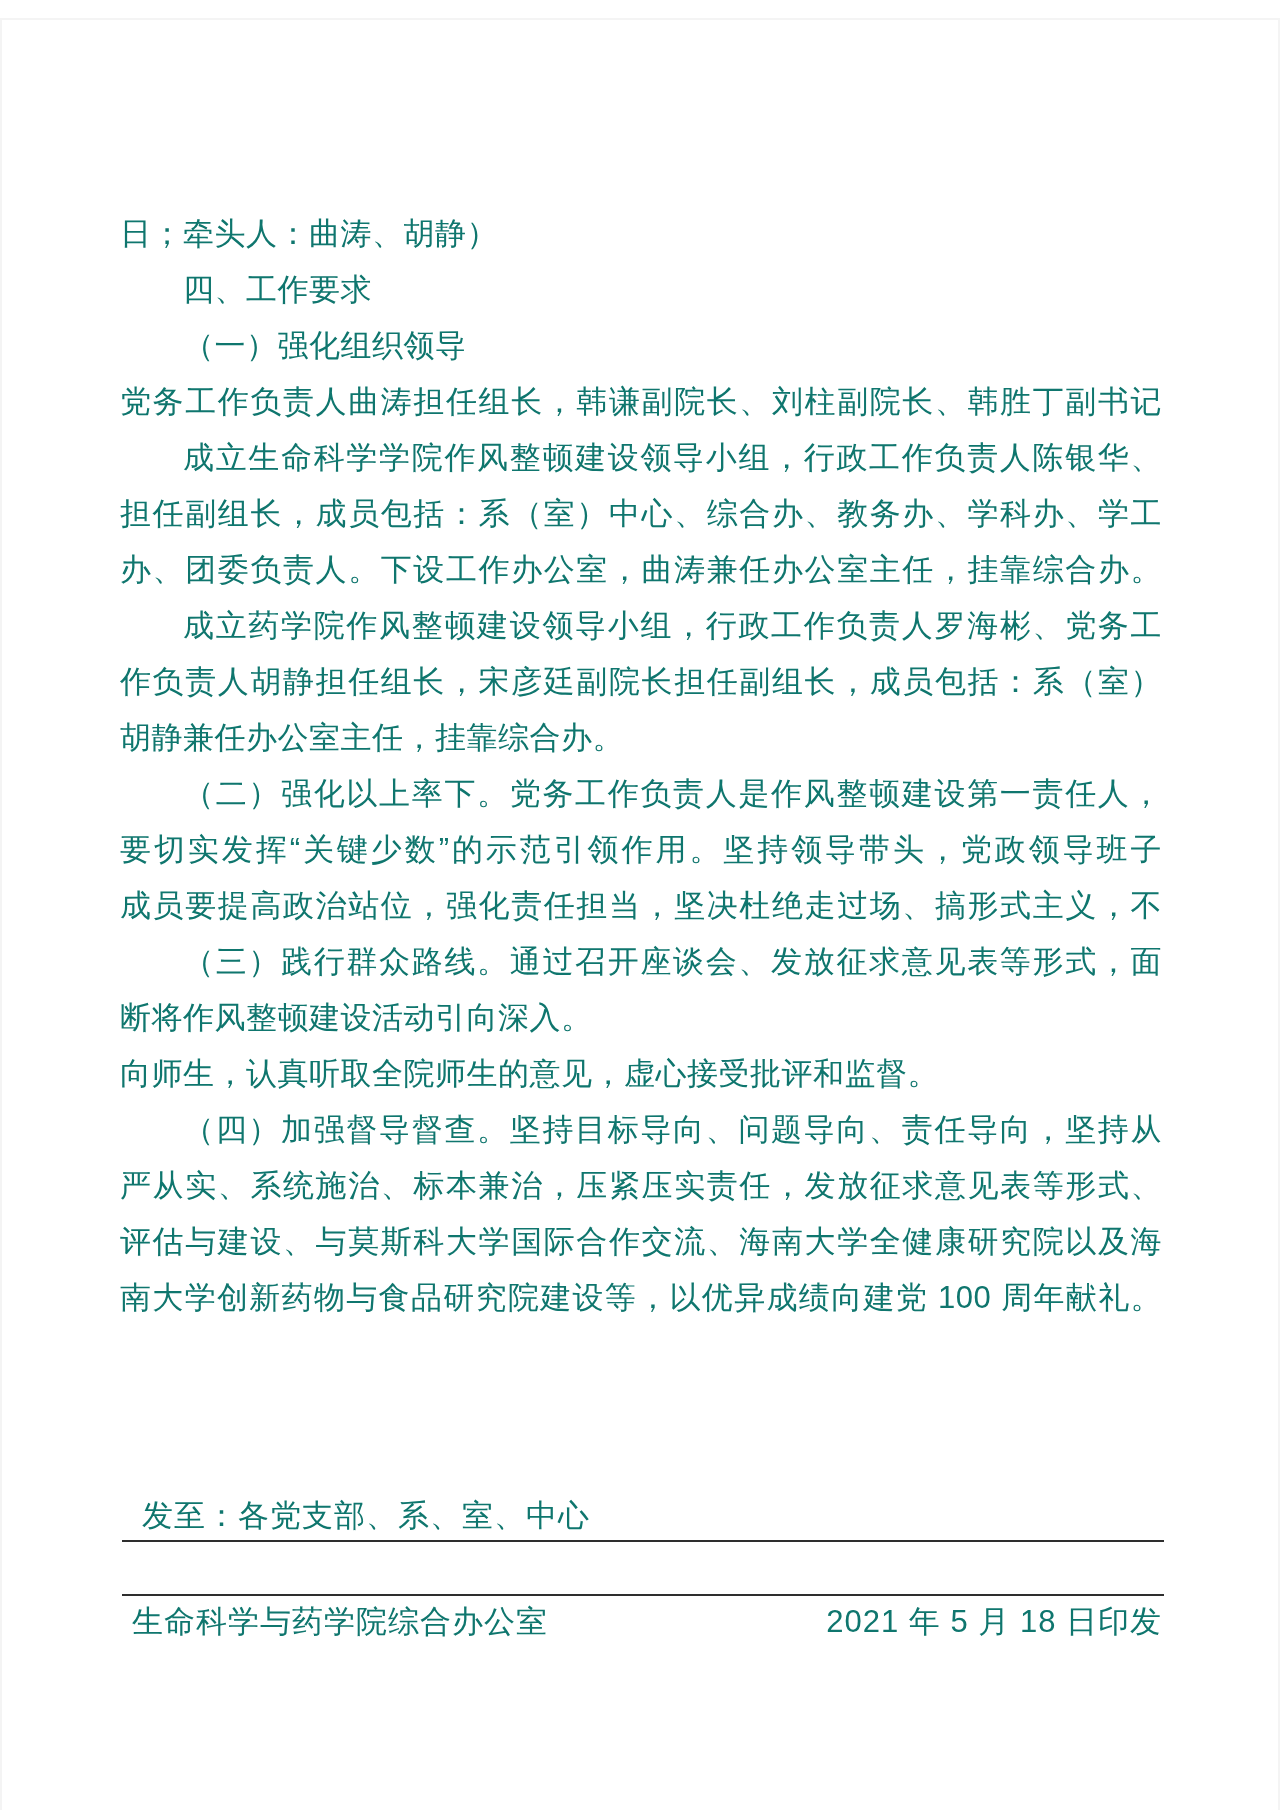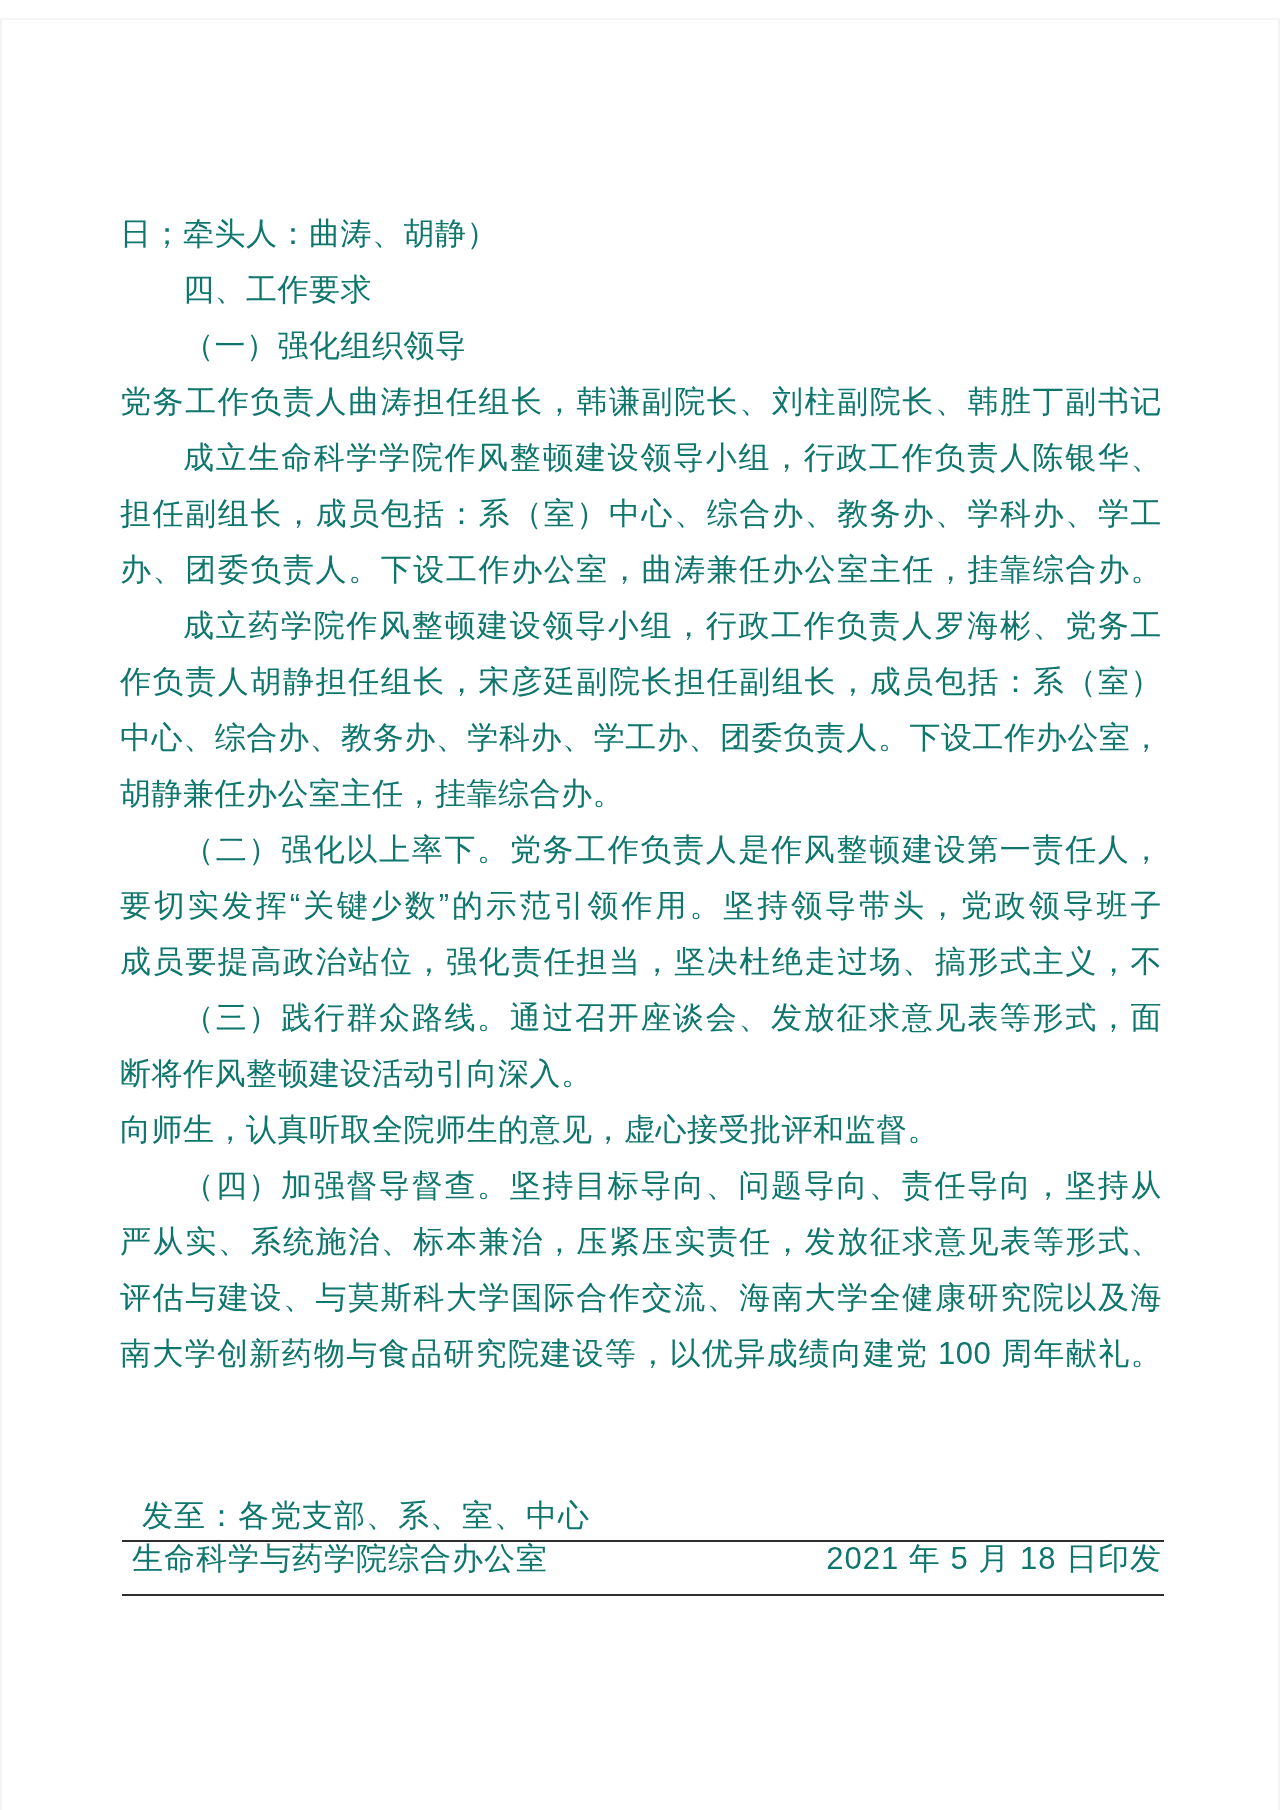--- a/index.html
+++ b/index.html
@@ -52,21 +52,21 @@
     position: absolute;
     left: 122px;
     width: 1042px;
     height: 2px;
     background: #2e2e2e;
   }
   .rule-top { top: 1522px; }
   .rule-bottom { top: 1576px; }
   .issuer-row {
     position: absolute;
-    top: 1524px;
+    top: 1587px;
     left: 122px;
     width: 1042px;
     height: 34px;
     line-height: 52px;
     font-size: 31px;
     display: flex;
     justify-content: space-between;
     align-items: center;
     gap: 14px;
   }
@@ -88,21 +88,20 @@
 
   <div class="line">日；牵头人：曲涛、胡静）</div>
       <div class="line indent">四、工作要求</div>
       <div class="line indent">（一）强化组织领导</div>
       <div class="line justify">党务工作负责人曲涛担任组长，韩谦副院长、刘柱副院长、韩胜丁副书记</div>
       <div class="line indent justify">成立生命科学学院作风整顿建设领导小组，行政工作负责人陈银华、</div>
       <div class="line justify">担任副组长，成员包括：系（室）中心、综合办、教务办、学科办、学工</div>
       <div class="line justify">办、团委负责人。下设工作办公室，曲涛兼任办公室主任，挂靠综合办。</div>
       <div class="line indent justify">成立药学院作风整顿建设领导小组，行政工作负责人罗海彬、党务工</div>
       <div class="line justify">作负责人胡静担任组长，宋彦廷副院长担任副组长，成员包括：系（室）</div>
-      <div class="line justify">中心、综合办、教务办、学科办、学工办、团委负责人。下设工作办公室，</div>
       <div class="line">胡静兼任办公室主任，挂靠综合办。</div>
       <div class="line indent justify">（二）强化以上率下。党务工作负责人是作风整顿建设第一责任人，</div>
       <div class="line justify">要切实发挥“关键少数”的示范引领作用。坚持领导带头，党政领导班子</div>
       <div class="line justify">成员要提高政治站位，强化责任担当，坚决杜绝走过场、搞形式主义，不</div>
       <div class="line indent justify">（三）践行群众路线。通过召开座谈会、发放征求意见表等形式，面</div>
       <div class="line">断将作风整顿建设活动引向深入。</div>
       <div class="line">向师生，认真听取全院师生的意见，虚心接受批评和监督。</div>
       <div class="line indent justify">（四）加强督导督查。坚持目标导向、问题导向、责任导向，坚持从</div>
       <div class="line justify">严从实、系统施治、标本兼治，压紧压实责任，发放征求意见表等形式、</div>
       <div class="line justify">评估与建设、与莫斯科大学国际合作交流、海南大学全健康研究院以及海</div>

